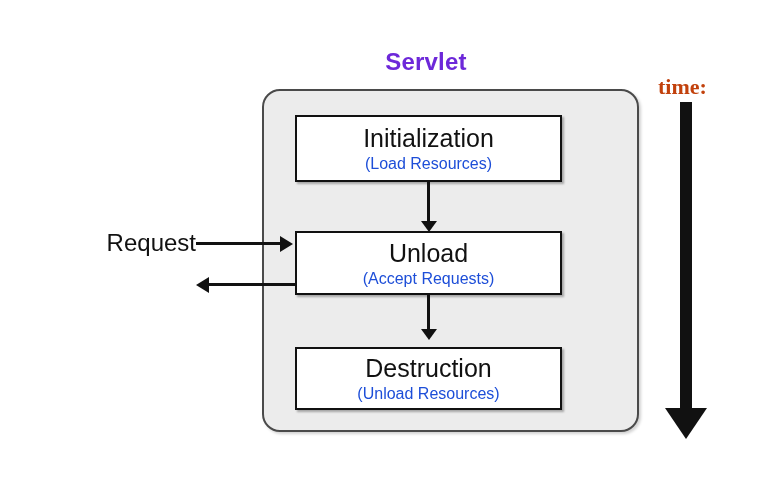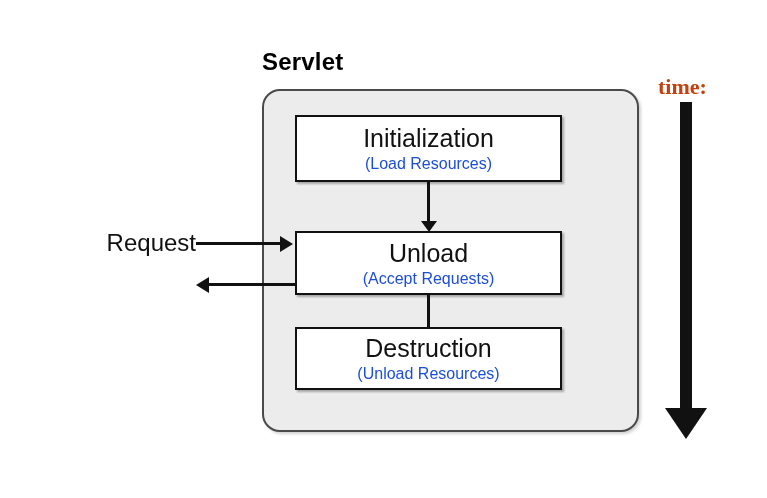--- a/index.html
+++ b/index.html
@@ -22,25 +22,25 @@
     width: 767px;
     height: 498px;
   }
 
   
   .servlet-title {
     position: absolute;
     left: 262px;
     top: 48px;
     width: 328px;
-    text-align: left;
+    text-align: center;
     font-family: "Liberation Sans", sans-serif;
     font-weight: bold;
     font-size: 24px;
-    color: #000000;
+    color: #6d28d9;
     letter-spacing: 0.2px;
     line-height: 28px;
     white-space: nowrap;
   }
 
   
   .servlet-container {
     position: absolute;
     left: 262px;
     top: 89px;
@@ -62,21 +62,21 @@
     border: 2px solid #111111;
     box-sizing: border-box;
     box-shadow: 2px 2px 2px rgba(0,0,0,0.30);
     display: flex;
     flex-direction: column;
     align-items: center;
     justify-content: center;
   }
   .stage-box.s0 { top: 24px;  height: 67px; }
   .stage-box.s1 { top: 140px; height: 64px; }
-  .stage-box.s2 { top: 236px; height: 63px; }
+  .stage-box.s2 { top: 256px; height: 63px; }
 
   .stage-title {
     font-family: "Liberation Sans", sans-serif;
     font-size: 25px;
     color: #111111;
     line-height: 29px;
     white-space: nowrap;
   }
   .stage-sub {
     font-family: "Liberation Sans", sans-serif;

